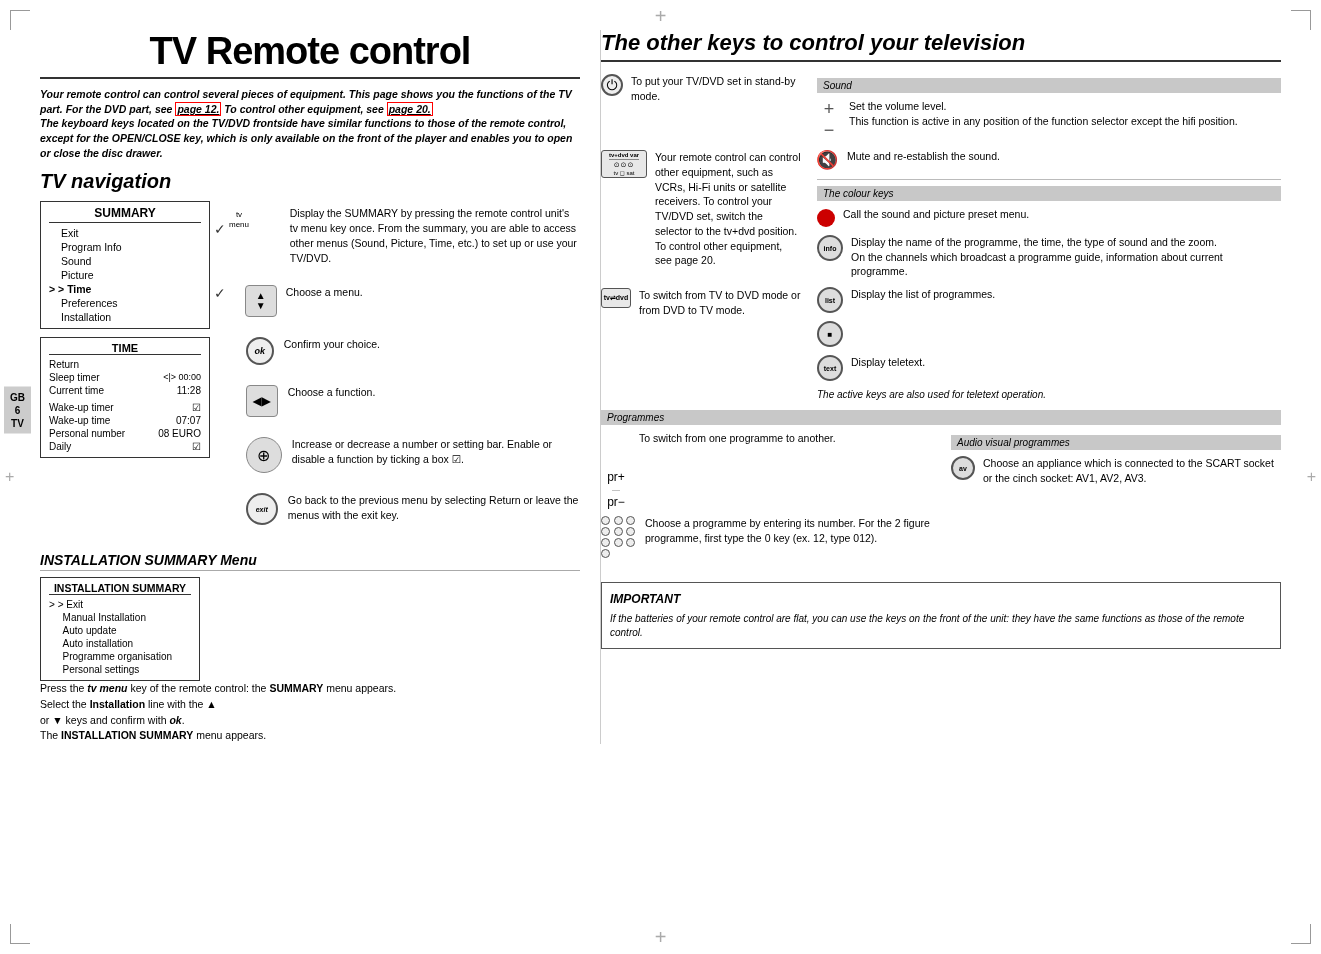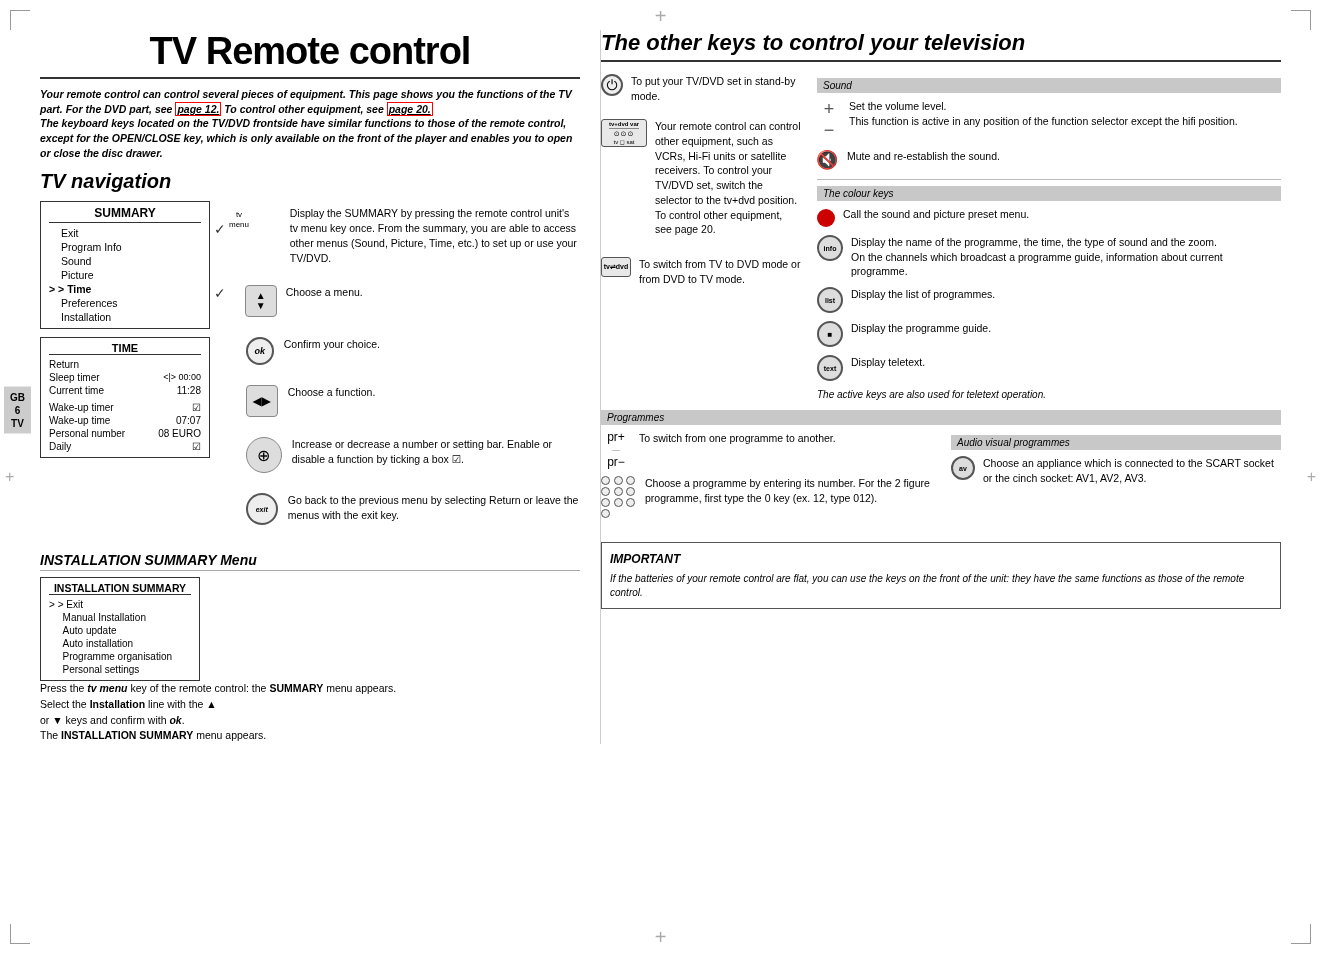--- a/index.html
+++ b/index.html
@@ -347,20 +347,21 @@
     }
 
     
     .programmes-icon {
       width: 30px;
       flex-shrink: 0;
       display: flex;
       flex-direction: column;
       align-items: center;
       gap: 2px;
+      margin-top: 40px;
     }
 
     .pr-arrow {
       font-size: 12px;
       line-height: 1;
     }
 
     
     .av-circle {
       width: 24px;
@@ -672,21 +673,21 @@
 
       <div style="width:200px;flex-shrink:0;">
 
         <div class="key-row">
           <div class="standby-circle">
             <span style="font-size:14px;">⏻</span>
           </div>
           <div class="key-text">To put your TV/DVD set in stand-by mode.</div>
         </div>
 
-        <div class="key-row" style="margin-top:16px;justify-content:flex-end;">
+        <div class="key-row" style="margin-top:47px;justify-content:flex-end;">
           <div class="equip-selector">
             <div style="font-size:6px;font-weight:bold;border-bottom:1px solid #888;padding-bottom:1px;margin-bottom:1px;">tv+dvd var</div>
             <div style="font-size:7px;letter-spacing:1px;">⊙⊙⊙</div>
             <div style="font-size:6px;">tv ◻ sat</div>
           </div>
           <div class="key-text">Your remote control can control other equipment, such as VCRs, Hi-Fi units or satellite receivers.
 To control your TV/DVD set, switch the selector to the tv+dvd position.
 To control other equipment, see page 20.</div>
         </div>
 
@@ -736,21 +737,20 @@
           <div class="key-text">Display the name of the programme, the time, the type of sound and the zoom.<br>On the channels which broadcast a programme guide, information about current programme.</div>
         </div>
 
         <div class="color-btn-row">
           <div class="round-icon" style="font-size:7px;">list</div>
           <div class="key-text">Display the list of programmes.</div>
         </div>
 
         <div class="color-btn-row">
           <div class="round-icon" style="font-size:8px;">■</div>
-          <div class="key-text">Display the programme guide.</div>
         </div>
 
         <div class="color-btn-row">
           <div class="round-icon" style="font-size:7px;">text</div>
           <div class="key-text">Display teletext.</div>
         </div>
 
         <div class="colour-keys-note">The active keys are also used for teletext operation.</div>
 
       </div>

